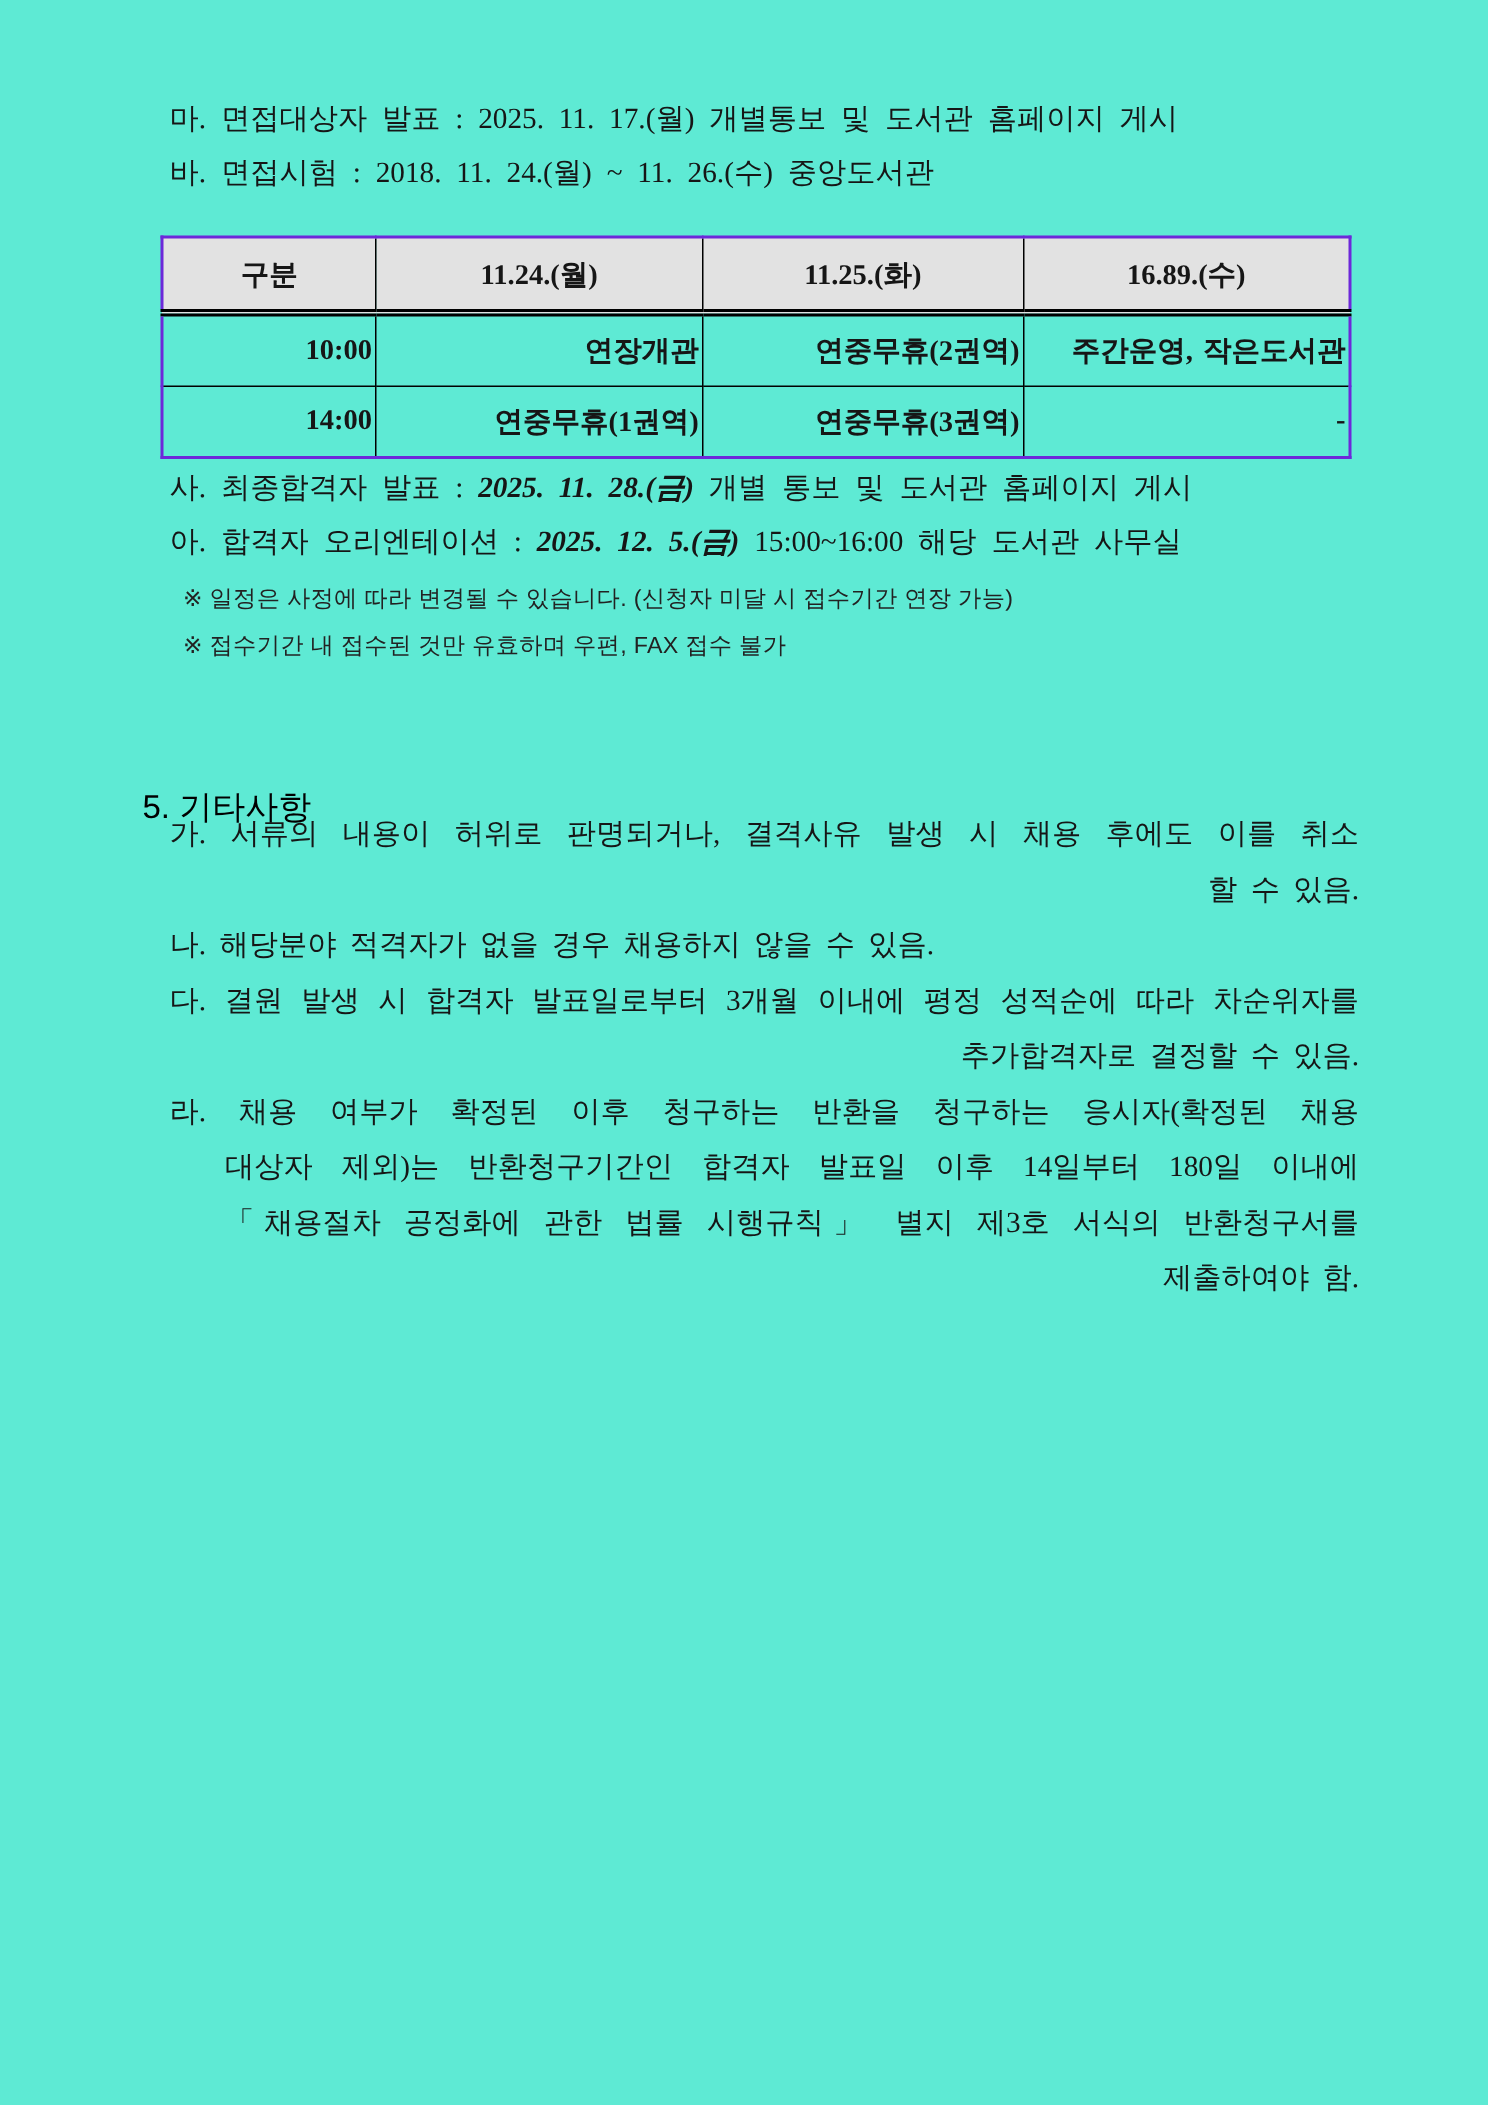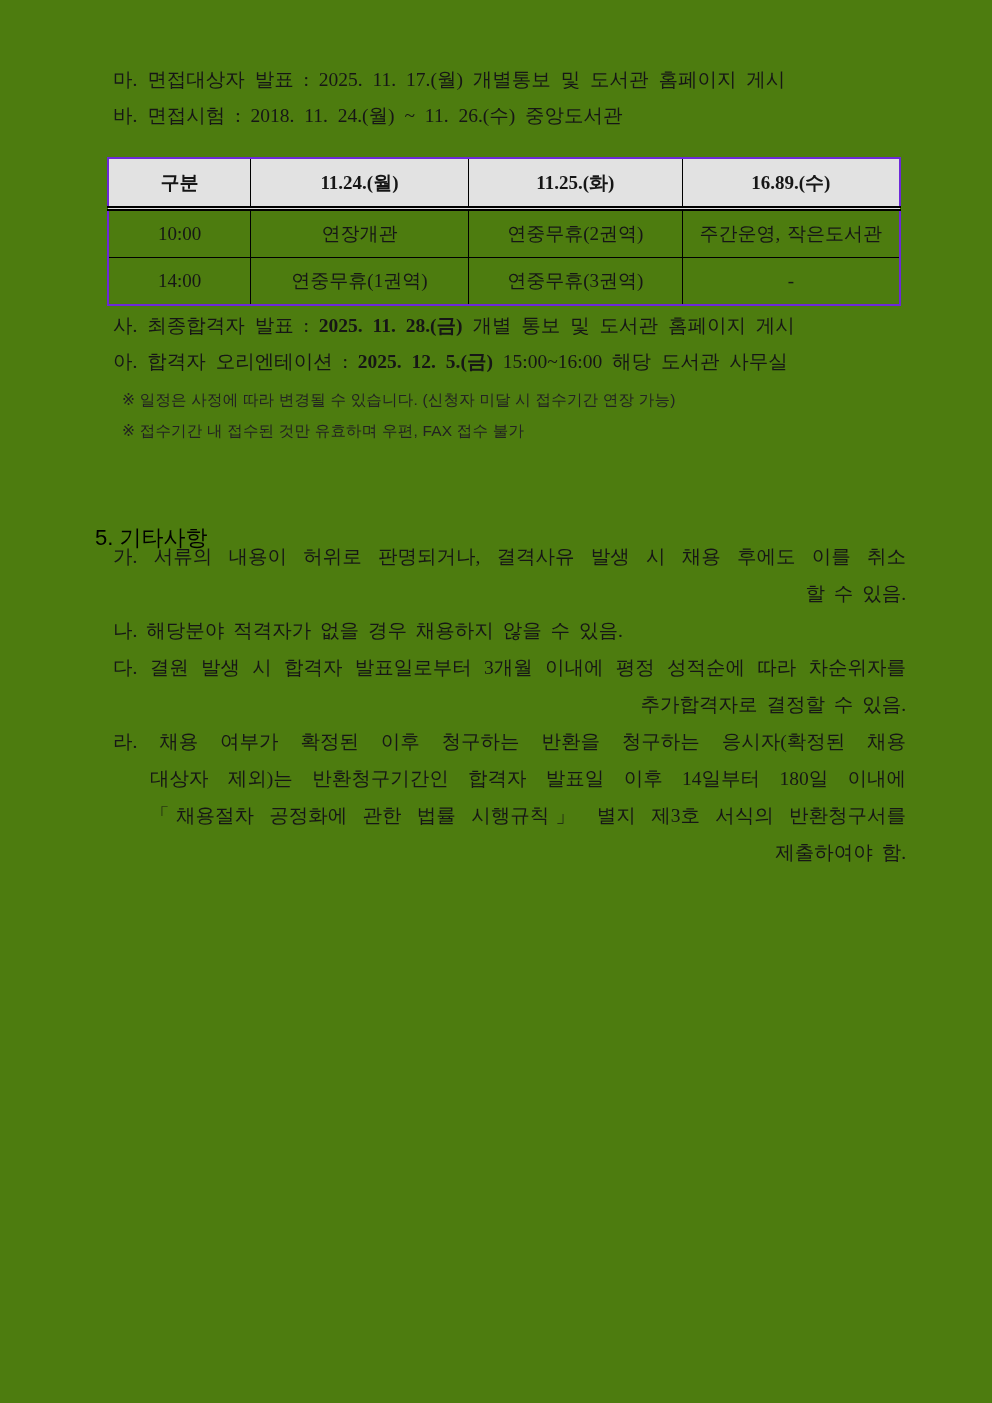--- a/index.html
+++ b/index.html
@@ -1,21 +1,21 @@
 <!DOCTYPE html>
 <html><head>
 <meta charset="utf-8">
 <style>
   html,body { margin:0; padding:0; background:#888; }
   .page {
     position: relative;
     width: 992px;
     height: 1403px;
     margin: 0 auto;
-    background: #4d7c0f;
+    background: #5eead4;
     color: #161616;
     font-family: "Liberation Serif", "DejaVu Serif", serif;
     overflow: hidden;
   }
 
   
   .sched {
     position: absolute;
     left: 113px; top: 62px; width: 800px;
   }
@@ -45,36 +45,36 @@
     height: 45px;
     border: 1px solid #000;
     border-bottom: 5px double #000;
     text-align: center;
     vertical-align: middle;
     word-spacing: 2px;
   }
   table.itv td {
     height: 46px;
     border: 1px solid #000;
-    text-align: center;
+    text-align: right;
     vertical-align: middle;
-    font-weight: 400;
+    font-weight: 700;
     padding: 0 2px;
     word-spacing: 2px;
   }
 
   
   .results { position: absolute; left: 113px; top: 308px; width: 800px; }
   .results .line {
     font-size: 19.5px;
     line-height: 36px;
     word-spacing: 5px;
     white-space: nowrap;
   }
-  .results .b { font-weight: 700; }
+  .results .b { font-weight: 700; font-style: italic; }
 
   
   .notes { position: absolute; left: 122px; top: 384px; width: 780px; }
   .notes .line {
     font-family: "Liberation Sans", "DejaVu Sans", sans-serif;
     font-size: 15.5px;
     line-height: 31px;
     color: #222;
     letter-spacing: 0.2px;
     white-space: nowrap;

